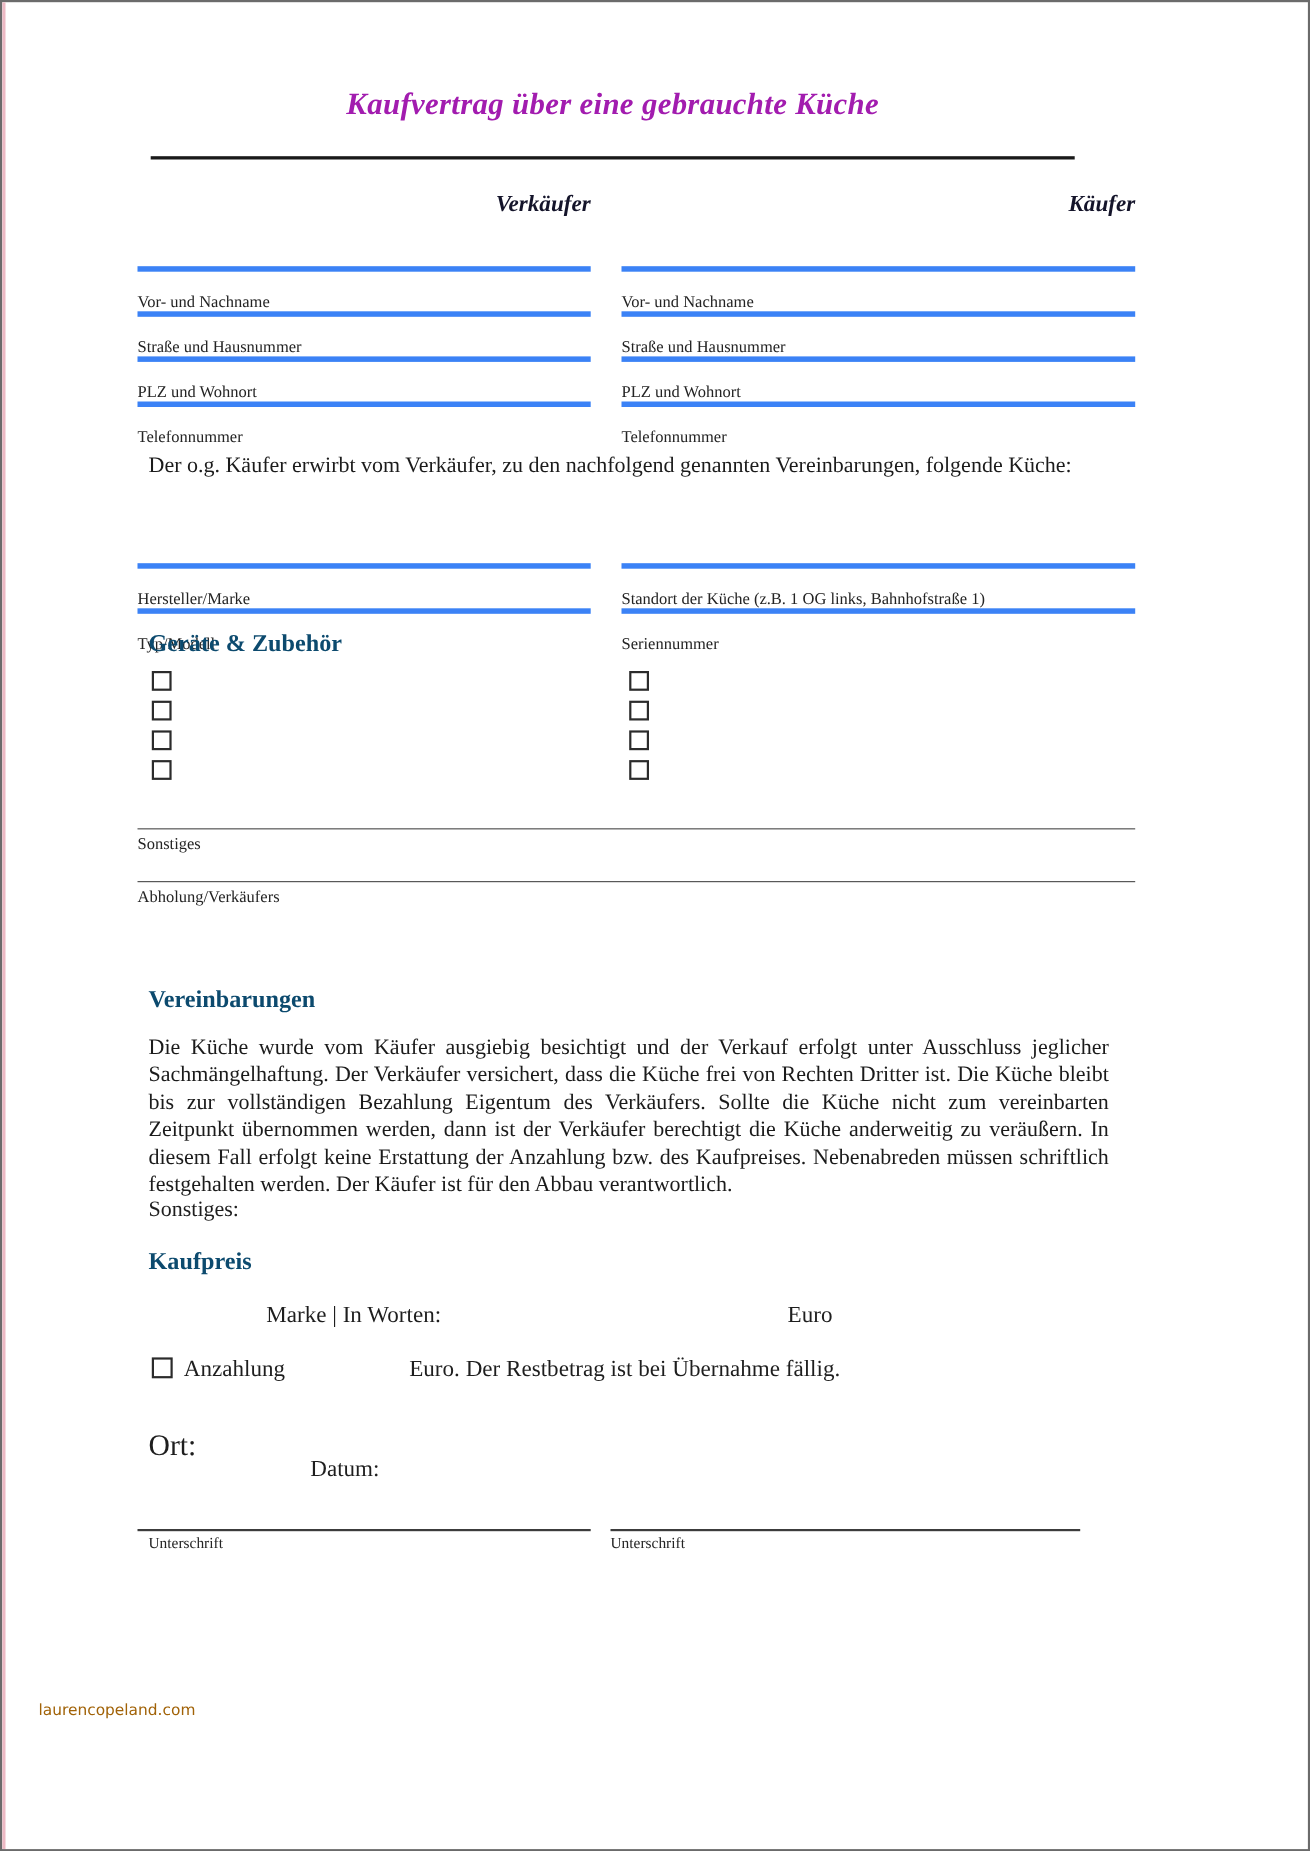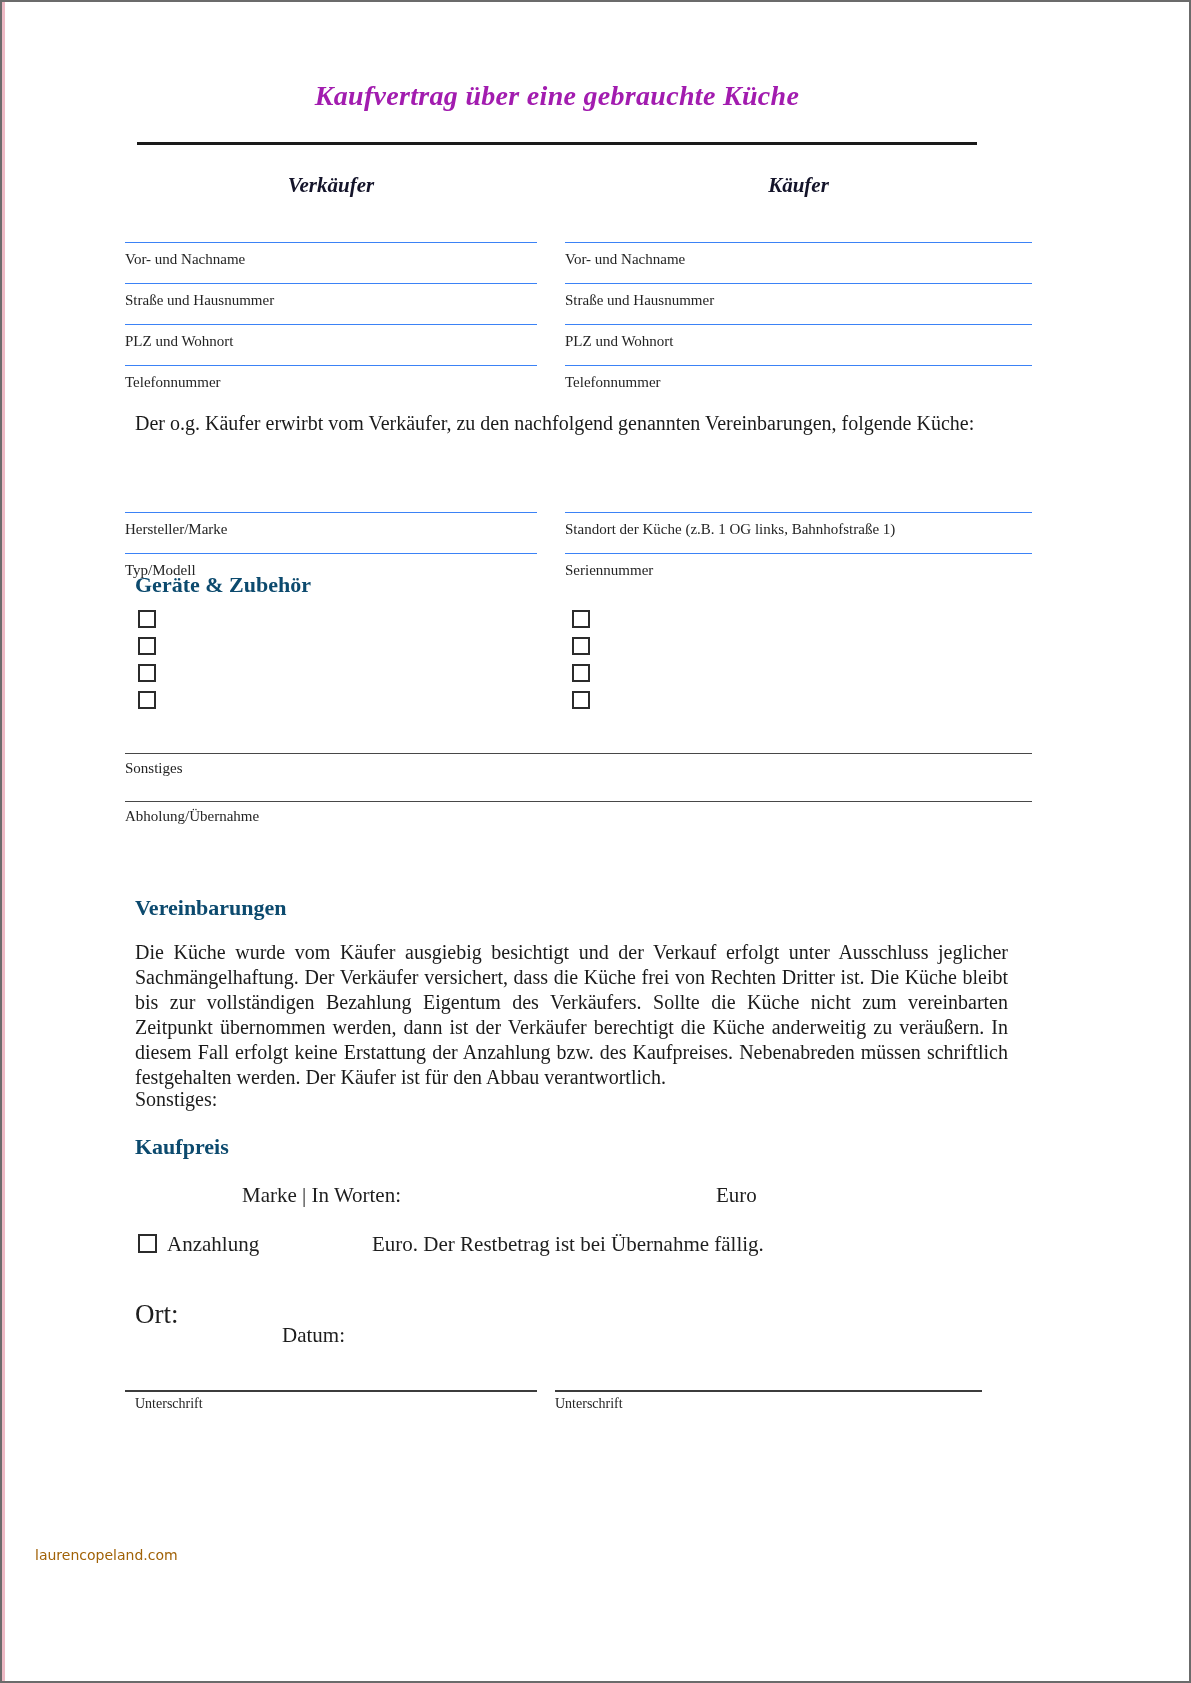--- a/index.html
+++ b/index.html
@@ -25,27 +25,27 @@
     letter-spacing:0.3px; color:#a21caf;
   }
   .title-rule { top:140px; left:135px; width:840px; height:3px; background:#1a1a1a; }
 
   .two-col {
     left:123px; width:907px;
     display:grid; grid-template-columns:412px 467px; column-gap:28px;
   }
   .party-headings { top:171px; }
   .party-heading {
-    text-align:center; font-size:21px; font-weight:bold; font-style:italic;
+    text-align:right; font-size:21px; font-weight:bold; font-style:italic;
     color:#14142a;
   }
 
   .party-fields { top:240px; }
   .kitchen-fields { top:510px; }
-  .field { border-top:1px solid #3b82f6; height:41px; padding-top:8px; }
+  .field { border-top:5px solid #3b82f6; height:41px; padding-top:20px; }
   .field-label { font-size:15px; color:#242424; }
 
   .section-heading { font-size:22px; font-weight:bold; color:#0c4a6e; }
   .geraete-heading { top:570px; left:133px; }
   .vereinbarungen-heading { top:893px; left:133px; }
   .kaufpreis-heading { top:1132px; left:133px; }
 
   .checkbox-col-left  { top:608px; left:136px; }
   .checkbox-col-right { top:608px; left:570px; }
   .checkbox {
@@ -159,21 +159,21 @@
     <div class="checkbox"></div>
     <div class="checkbox"></div>
     <div class="checkbox"></div>
   </div>
 
   <div class="abs detail-fields">
     <div class="detail-field">
       <div class="field-label">Sonstiges</div>
     </div>
     <div class="detail-field">
-      <div class="field-label">Abholung/Übernahme</div>
+      <div class="field-label">Abholung/Verkäufers</div>
     </div>
   </div>
 
   <div class="abs section-heading vereinbarungen-heading">Vereinbarungen</div>
   <div class="abs agreement-text">Die Küche wurde vom Käufer ausgiebig besichtigt und der Verkauf erfolgt unter Ausschluss jeglicher Sachmängelhaftung. Der Verkäufer versichert, dass die Küche frei von Rechten Dritter ist. Die Küche bleibt bis zur vollständigen Bezahlung Eigentum des Verkäufers. Sollte die Küche nicht zum vereinbarten Zeitpunkt übernommen werden, dann ist der Verkäufer berechtigt die Küche anderweitig zu veräußern. In diesem Fall erfolgt keine Erstattung der Anzahlung bzw. des Kaufpreises. Nebenabreden müssen schriftlich festgehalten werden. Der Käufer ist für den Abbau verantwortlich.</div>
   <div class="abs sonstiges-line">Sonstiges:</div>
 
   <div class="abs section-heading kaufpreis-heading">Kaufpreis</div>
   <div class="abs euro-words">Marke | In Worten:</div>
   <div class="abs euro-plain">Euro</div>

